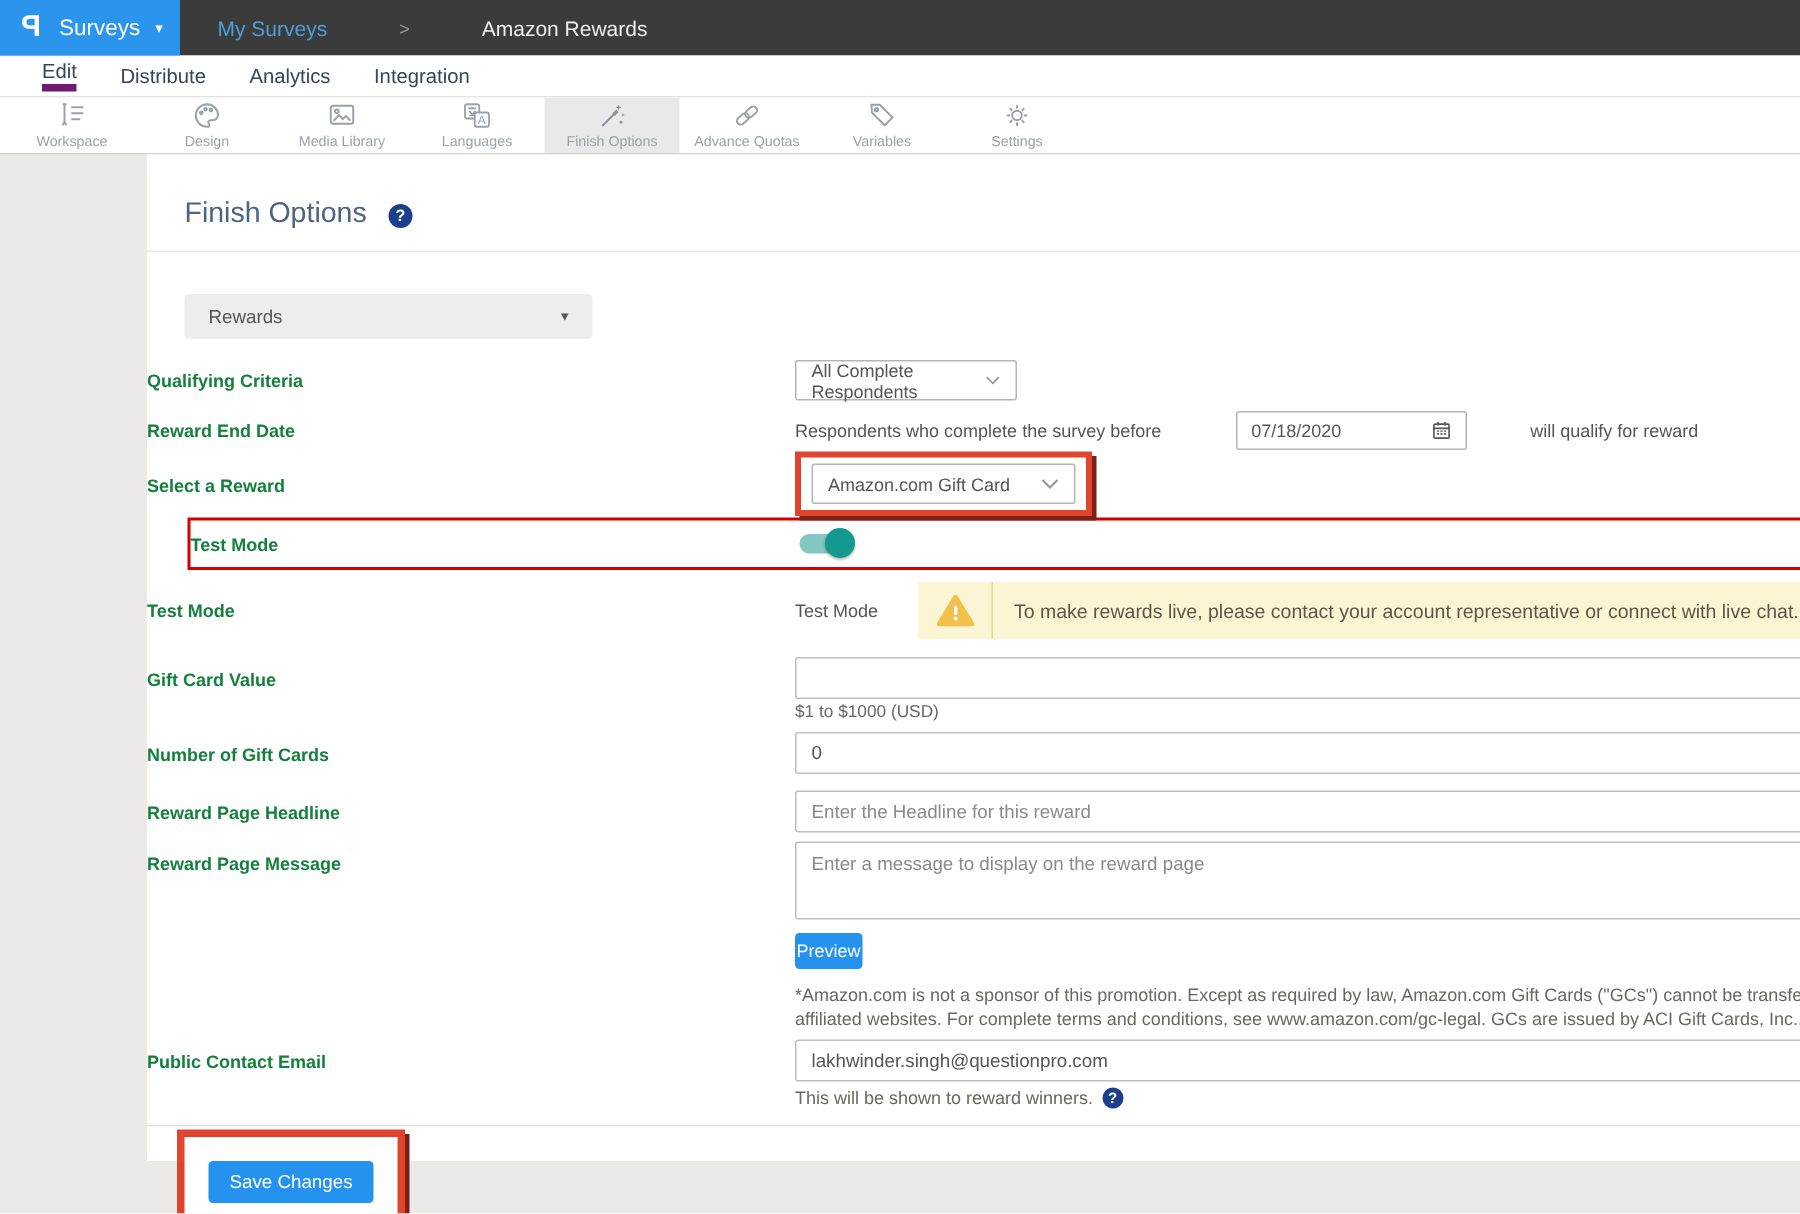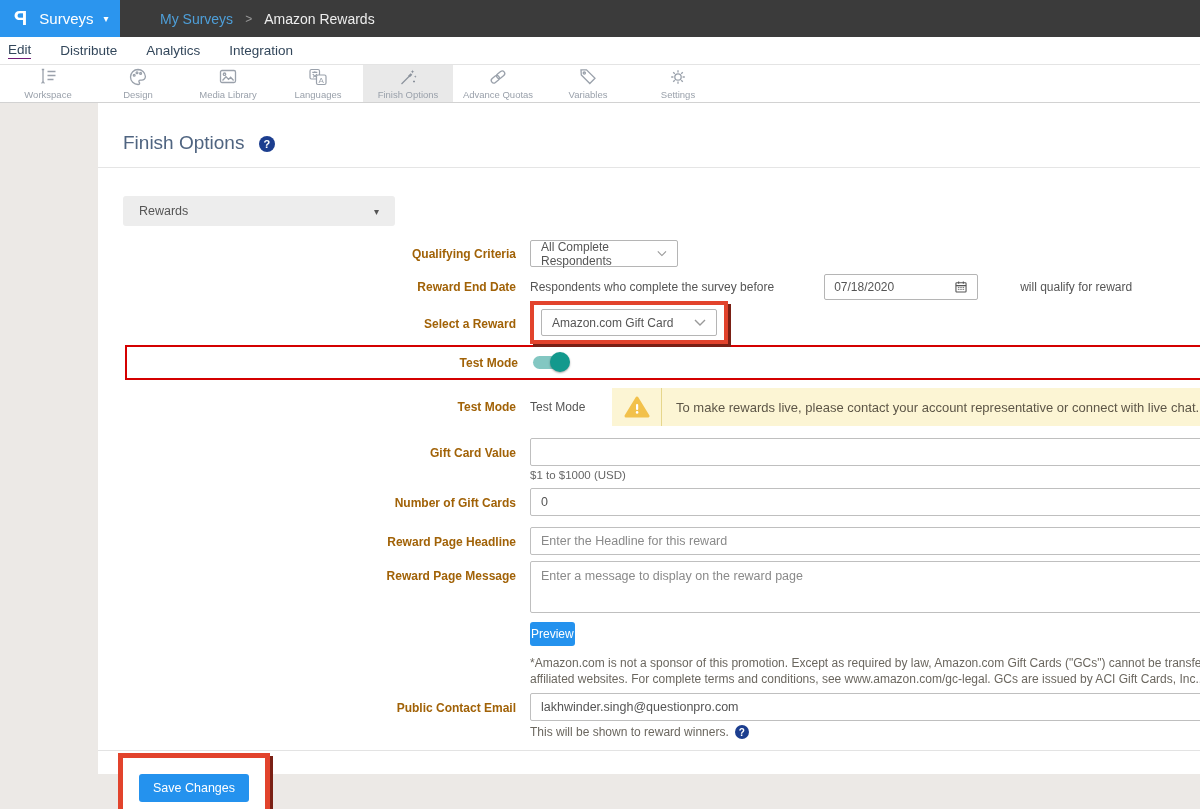--- a/index.html
+++ b/index.html
@@ -7,30 +7,30 @@
     font-family:"Liberation Sans", sans-serif; }
   #page { position:relative; width:1200px; height:809px; overflow:hidden; background:#ece9e6; }
 
   
   .topbar { display:flex; height:37px; width:100%; background:#3b3b3b; }
   .logo-box { width:120px; height:37px; background:#2b95ee; display:flex; align-items:center;
     padding:0 10px 0 14px; cursor:pointer; }
   .logo-p { color:#fff; font-size:20px; font-weight:bold; margin-right:12px; transform:scaleX(-1); display:inline-block; }
   .product-name { color:#fff; font-size:15px; }
   .logo-caret { color:#fff; font-size:10px; margin-left:10px; }
-  .crumb-bar { flex:1; display:flex; align-items:center; padding-left:40px; }
+  .crumb-bar { flex:1; display:flex; align-items:center; padding-left:25px;gap:36px; }
   .crumb-parent { color:#4e9fd9; font-size:14px; cursor:pointer; }
   .crumb-sep { color:#9a9a9a; font-size:12px; margin:0 12px; }
   .crumb-current { color:#ededed; font-size:14px; }
 
   
   .tabrow { height:28px; background:#fff; display:flex; align-items:center; gap:29px;
     padding-left:8px; border-bottom:1px solid #e4e4e4; }
   .tab { font-size:13.5px; color:#33475b; font-weight:500; cursor:pointer; }
-  .tab.active { border-bottom:1px solid #701a75; padding-bottom:1px; }
+  .tab.active { border-bottom:5px solid #701a75; padding-bottom:1px;margin-left:20px; }
 
   
   .toolbar { height:38px; background:#fff; display:flex; padding-left:3px;
     border-bottom:1px solid #d2d2d2; }
   .tool { width:90px; height:100%; display:flex; flex-direction:column; align-items:center;
     justify-content:center; cursor:pointer; }
   .tool.active { background:#e9e9e9; }
   .tool svg { display:block; }
   .tool-label { font-size:9.5px; color:#9aa1ab; margin-top:2px; white-space:nowrap; }
 
@@ -45,22 +45,22 @@
     margin-left:10px; vertical-align:1px; cursor:pointer; }
 
   .rewards-select { margin:28px 0 0 25px; width:272px; height:30px; background:#ededed;
     border-radius:3px; display:flex; align-items:center; justify-content:space-between;
     padding:0 16px; cursor:pointer; }
   .rewards-select .txt { font-size:12.5px; color:#555; }
   .rewards-select .caret { font-size:10px; color:#555; }
 
   
   .row { display:flex; }
-  .lbl { width:432px; text-align:right; padding-right:14px; font-weight:bold; font-size:12px;
-    color:#a16207; flex-shrink:0; }
+  .lbl { width:432px; text-align:left; padding-right:14px; font-weight:bold; font-size:12px;
+    color:#15803d; flex-shrink:0; }
   .ctl { display:flex; align-items:center; }
 
   .selectbox { height:27px; border:1px solid #b5b5b5; border-radius:2px; background:#fff;
     display:flex; align-items:center; justify-content:space-between; padding:0 10px;
     font-size:12px; color:#555; cursor:pointer; }
   .txtinput { height:28px; border:1px solid #bfbfbf; border-radius:2px; font-size:12.5px;
     color:#555; padding:0 10px; width:930px; font-family:"Liberation Sans",sans-serif; outline:none; }
   .txtinput::placeholder { color:#8a8a8a; }
   textarea.txtinput { height:52px; padding-top:7px; resize:none; }
 

